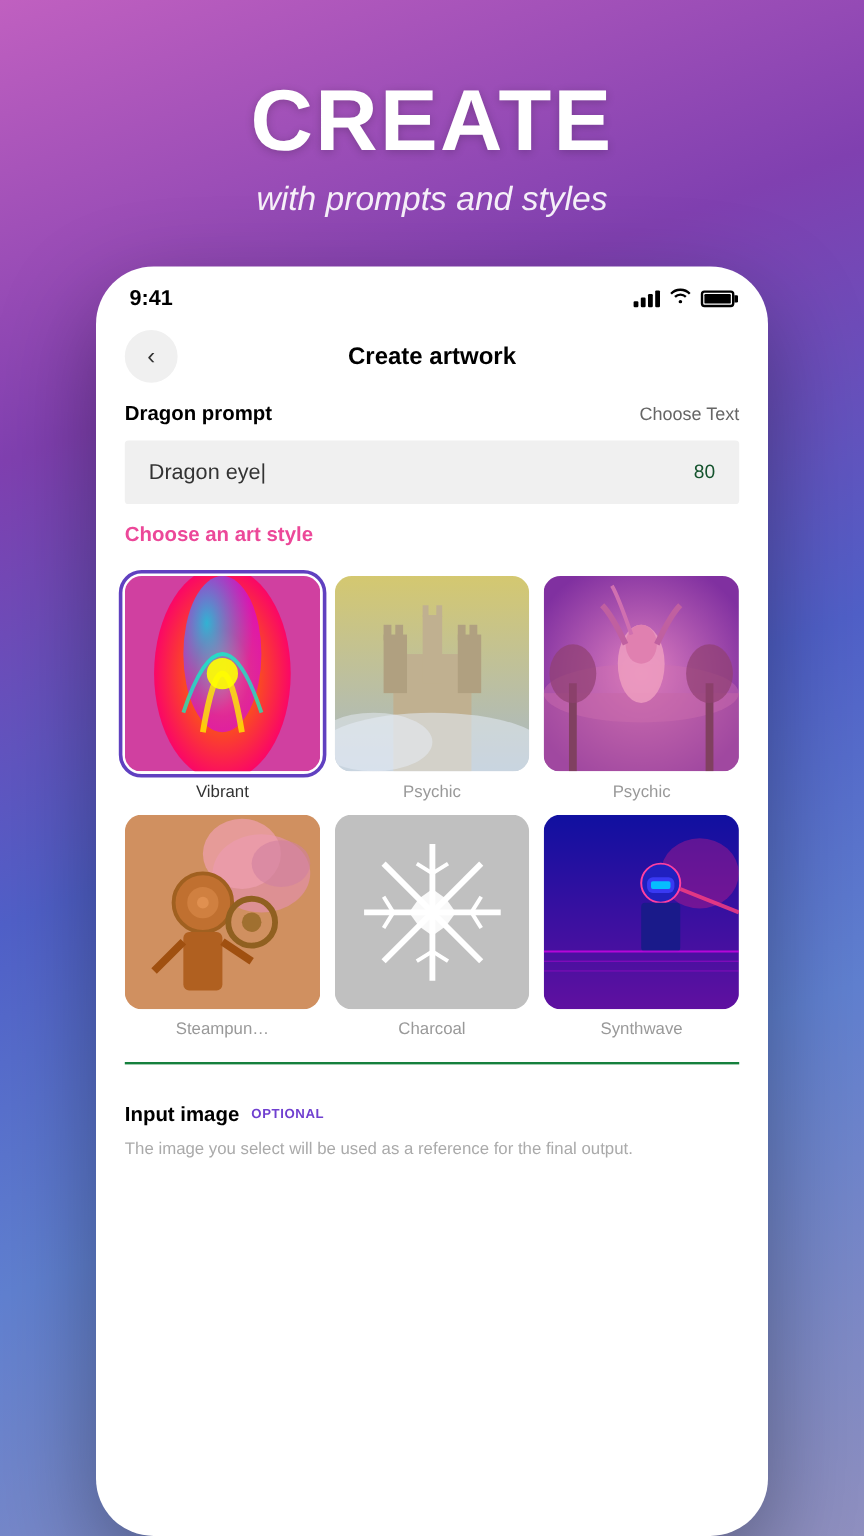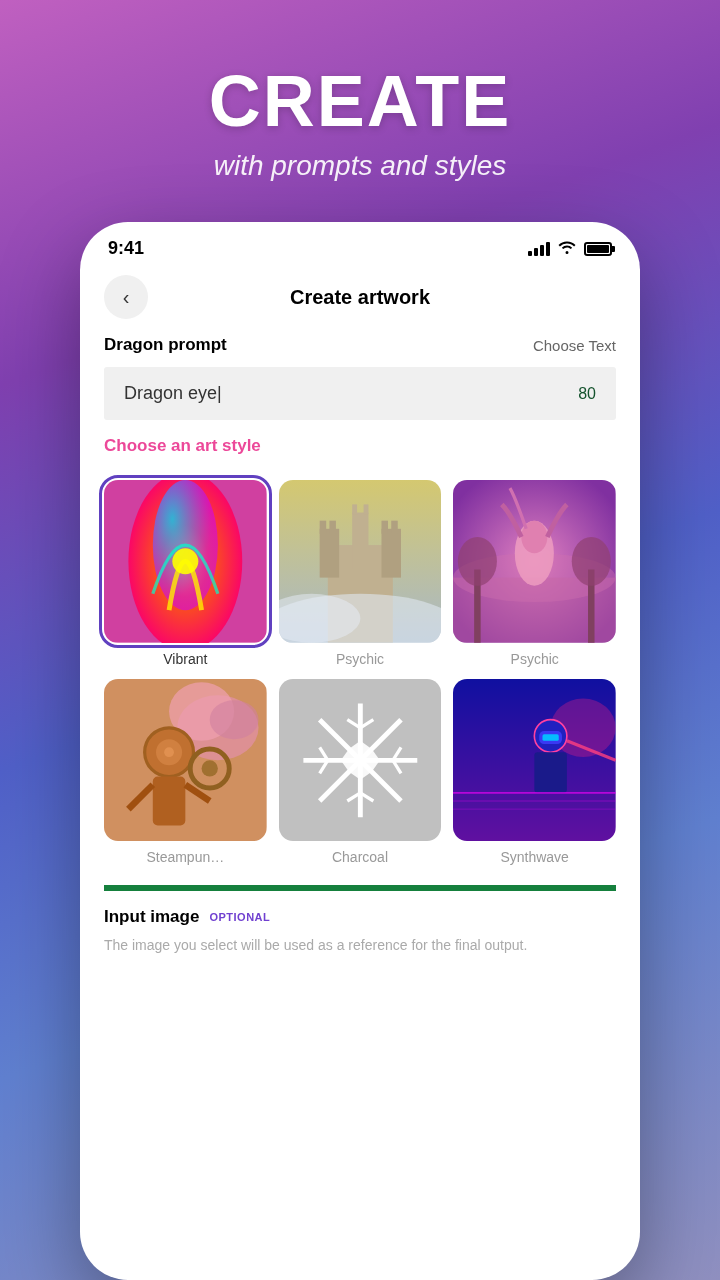--- a/index.html
+++ b/index.html
@@ -252,22 +252,22 @@
     .art-label {
       font-size: 14px;
       color: #333;
     }
 
     .art-label.muted {
       color: #999;
     }
 
     .input-image-section {
-      padding: 16px 0;
-      border-top: 6px solid #15803d;
+      padding: 32px 0;
+      border-top: 2px solid #15803d;
     }
 
     .input-image-header {
       display: flex;
       align-items: center;
       gap: 10px;
       margin-bottom: 8px;
     }
 
     .input-image-title {

